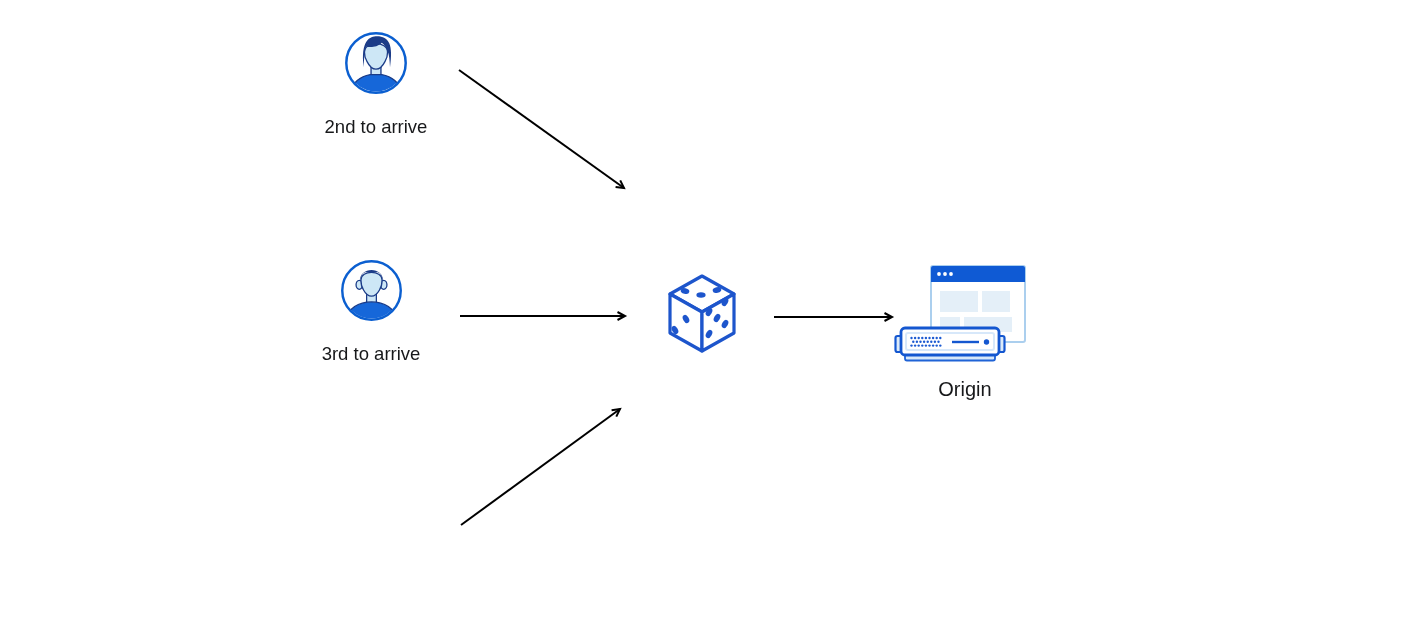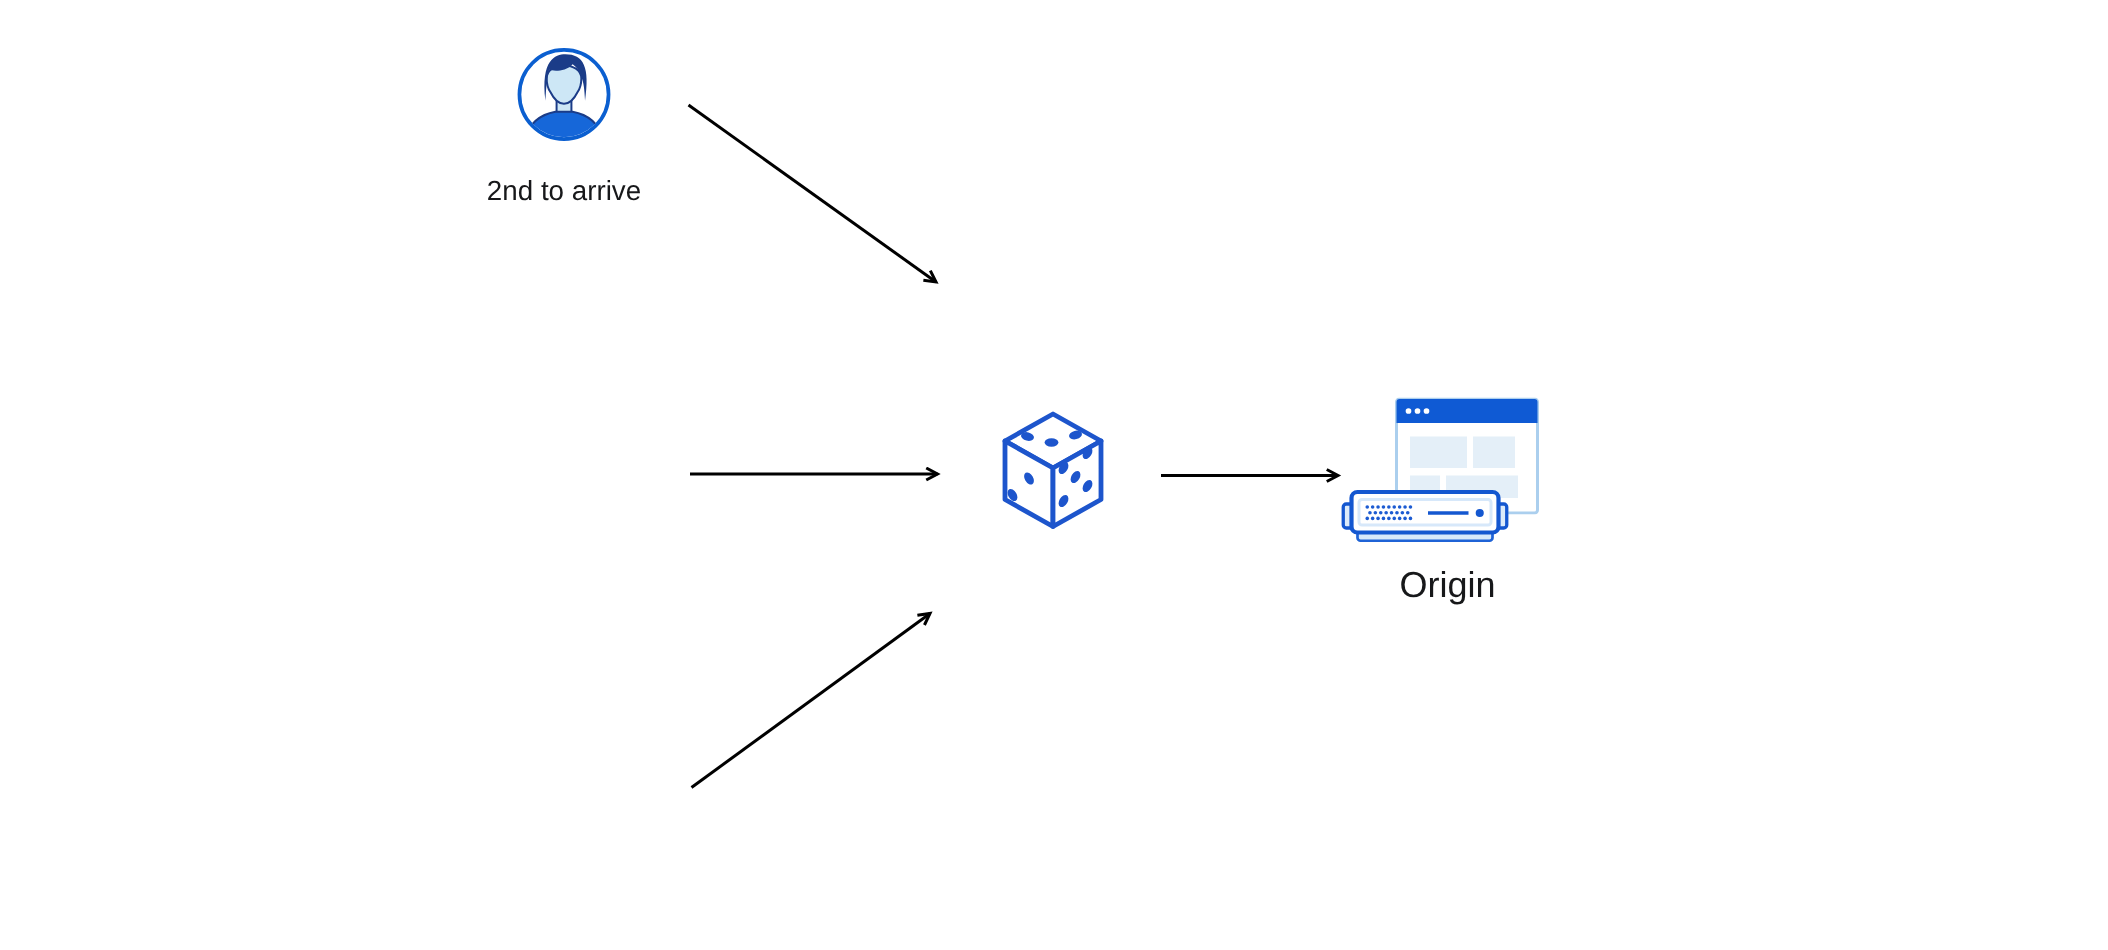--- a/index.html
+++ b/index.html
@@ -18,21 +18,21 @@
     line-height:1;
     color:#17181a;
     text-align:right;
     white-space:nowrap;
   }
   .origin-node{position:absolute;left:894px;top:265px;width:142px;height:145px;}
   .browser-svg{position:absolute;left:36px;top:0;}
   .server-svg{position:absolute;left:0;top:59px;}
   .origin-label{
     position:absolute;left:0;top:114px;width:142px;
-    font-size:24px;color:#17181a;text-align:center;line-height:1;
+    font-size:20px;color:#17181a;text-align:center;line-height:1;
   }
 </style>
 </head>
 <body>
 
 <div class="canvas">
 
   <svg class="arrows" viewBox="0 0 1405 633" xmlns="http://www.w3.org/2000/svg">
     <defs>
       <marker id="arrowhead" markerWidth="14" markerHeight="14" refX="8.5" refY="5" orient="auto" markerUnits="userSpaceOnUse">
@@ -56,20 +56,39 @@
       <g clip-path="url(#clipA)">
         <path d="M34,40 h12 v16 h-12 z" fill="#cde7f6" stroke="#1b3c88" stroke-width="1.6"></path>
         <path d="M7,82 C10,62 22,56 33,54 L47,54 C58,56 70,62 73,82 Z" fill="#1667d9" stroke="#1b3c88" stroke-width="1.6"></path>
         <path d="M26,27 C26,13 54,13 54,27 C54,31 53,35 51,38 C48,44 44,47.5 40,47.5 C36,47.5 32,44 29,38 C27,35 26,31 26,27 Z" fill="#cde7f6" stroke="#1b3c88" stroke-width="1.6"></path>
         <path d="M25,45 C21,12 33,7.5 41,7.5 C56,7.5 61,18 57,45 C56.5,36 56,30 54,26 C52.5,21 50,17.5 47,15.5 C41,22 31,21 28,20 C26.5,25 25.5,34 25,45 Z" fill="#1b3c88"></path>
       </g>
     </svg>
     <div class="node-label">2nd to arrive</div>
   </div>
 
+  <div class="node" style="left:291px;top:258px;width:160px;">
+    <svg width="65" height="65" viewBox="0 0 80 80" xmlns="http://www.w3.org/2000/svg">
+      <defs>
+          <clipPath id="clipB">
+            <circle cx="40" cy="40" r="34.6"></circle>
+          </clipPath>
+        </defs>
+      <circle cx="40" cy="40" r="36" fill="#ffffff" stroke="#0b5fd0" stroke-width="3"></circle>
+      <g clip-path="url(#clipB)">
+        <ellipse cx="25" cy="33" rx="4" ry="5.5" fill="#cde7f6" stroke="#1b3c88" stroke-width="1.6"></ellipse>
+        <ellipse cx="55" cy="33" rx="4" ry="5.5" fill="#cde7f6" stroke="#1b3c88" stroke-width="1.6"></ellipse>
+        <path d="M34,42 h12 v15 h-12 z" fill="#cde7f6" stroke="#1b3c88" stroke-width="1.6"></path>
+        <path d="M6,82 C10,60 26,54 40,54 C54,54 70,60 74,82 Z" fill="#1667d9" stroke="#1b3c88" stroke-width="1.6"></path>
+        <path d="M27,27 C27,14.5 53,14.5 53,27 C53,31.5 52,36 50,39 C47,44.5 43,47 40,47 C37,47 33,44.5 30,39 C28,36 27,31.5 27,27 Z" fill="#cde7f6" stroke="#1b3c88" stroke-width="1.6"></path>
+        <path d="M26,29 C24,10 56,10 54,29 C53.5,23 51,18.5 47.5,17.5 L32.5,17.5 C29,18.5 26.5,23 26,29 Z" fill="#1b3c88"></path>
+      </g>
+    </svg>
+    <div class="node-label">3rd to arrive</div>
+  </div>
 
 
   <div class="node" style="left:664px;top:272px;">
     <svg width="76" height="84" viewBox="0 0 76 84" xmlns="http://www.w3.org/2000/svg">
       <g fill="#ffffff" stroke="#1d55cc" stroke-width="3.2" stroke-linejoin="round">
         <path d="M38,4 L70,22 L38,40 L6,22 Z"></path>
         <path d="M6,22 L38,40 L38,79 L6,61 Z"></path>
         <path d="M70,22 L38,40 L38,79 L70,61 Z"></path>
       </g>
       <g fill="#1d55cc">

